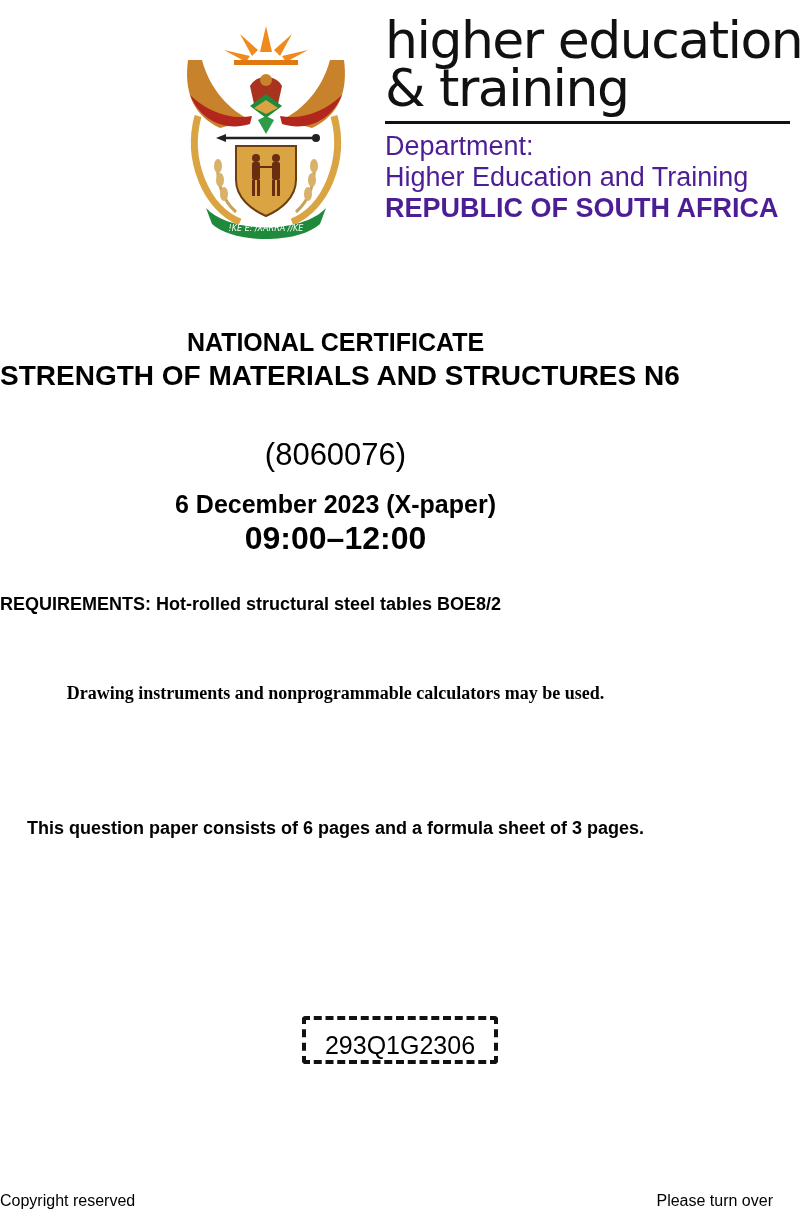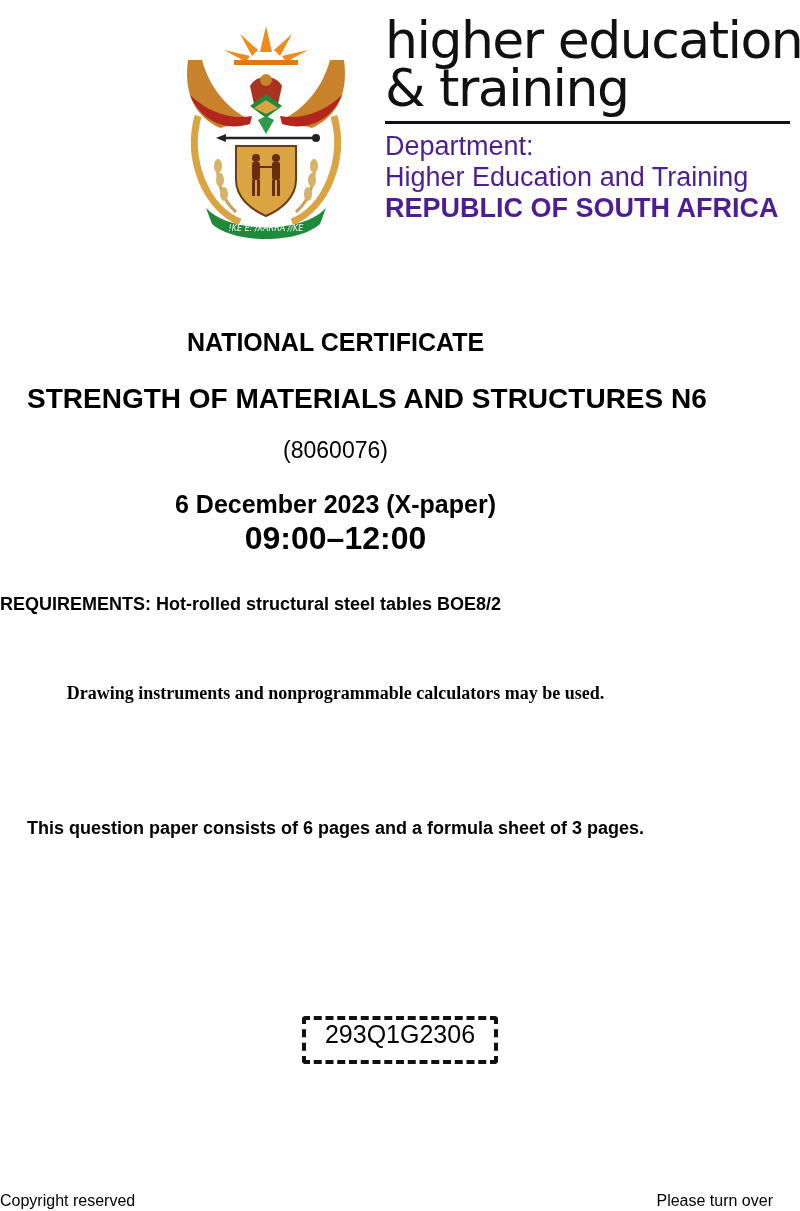--- a/index.html
+++ b/index.html
@@ -57,22 +57,22 @@
     .dept-3 { top: 195px; font-weight: bold; font-size: 27px; }
 
     
     .center {
       left: 0;
       width: 671px;
       text-align: center;
       white-space: nowrap;
     }
     .national { top: 328px; font-size: 25px; font-weight: bold; }
-    .subject  { top: 383px; font-size: 28px; font-weight: bold; padding-left: 27px; }
-    .code     { top: 437px; font-size: 23px; }
+    .subject  { top: 360px; font-size: 28px; font-weight: bold; }
+    .code     { top: 437px; font-size: 31px; }
     .date     { top: 490px; font-size: 25px; font-weight: bold; }
     .time     { top: 520px; font-size: 32px; font-weight: bold; }
 
     .requirements {
       left: 0;
       top: 594px;
       font-size: 18px;
       font-weight: bold;
       white-space: nowrap;
     }
@@ -81,21 +81,21 @@
 
     
     .code-box {
       left: 302px;
       top: 1016px;
       width: 188px;
       height: 40px;
       border: 4px dashed #111;
       border-radius: 4px;
       display: flex;
-      align-items: flex-start;
+      align-items: flex-end;
       justify-content: center;
       font-size: 25px;
       box-sizing: content-box;
     }
 
     
     .footer-left {
       left: 0;
       top: 1192px;
       font-size: 16px;

